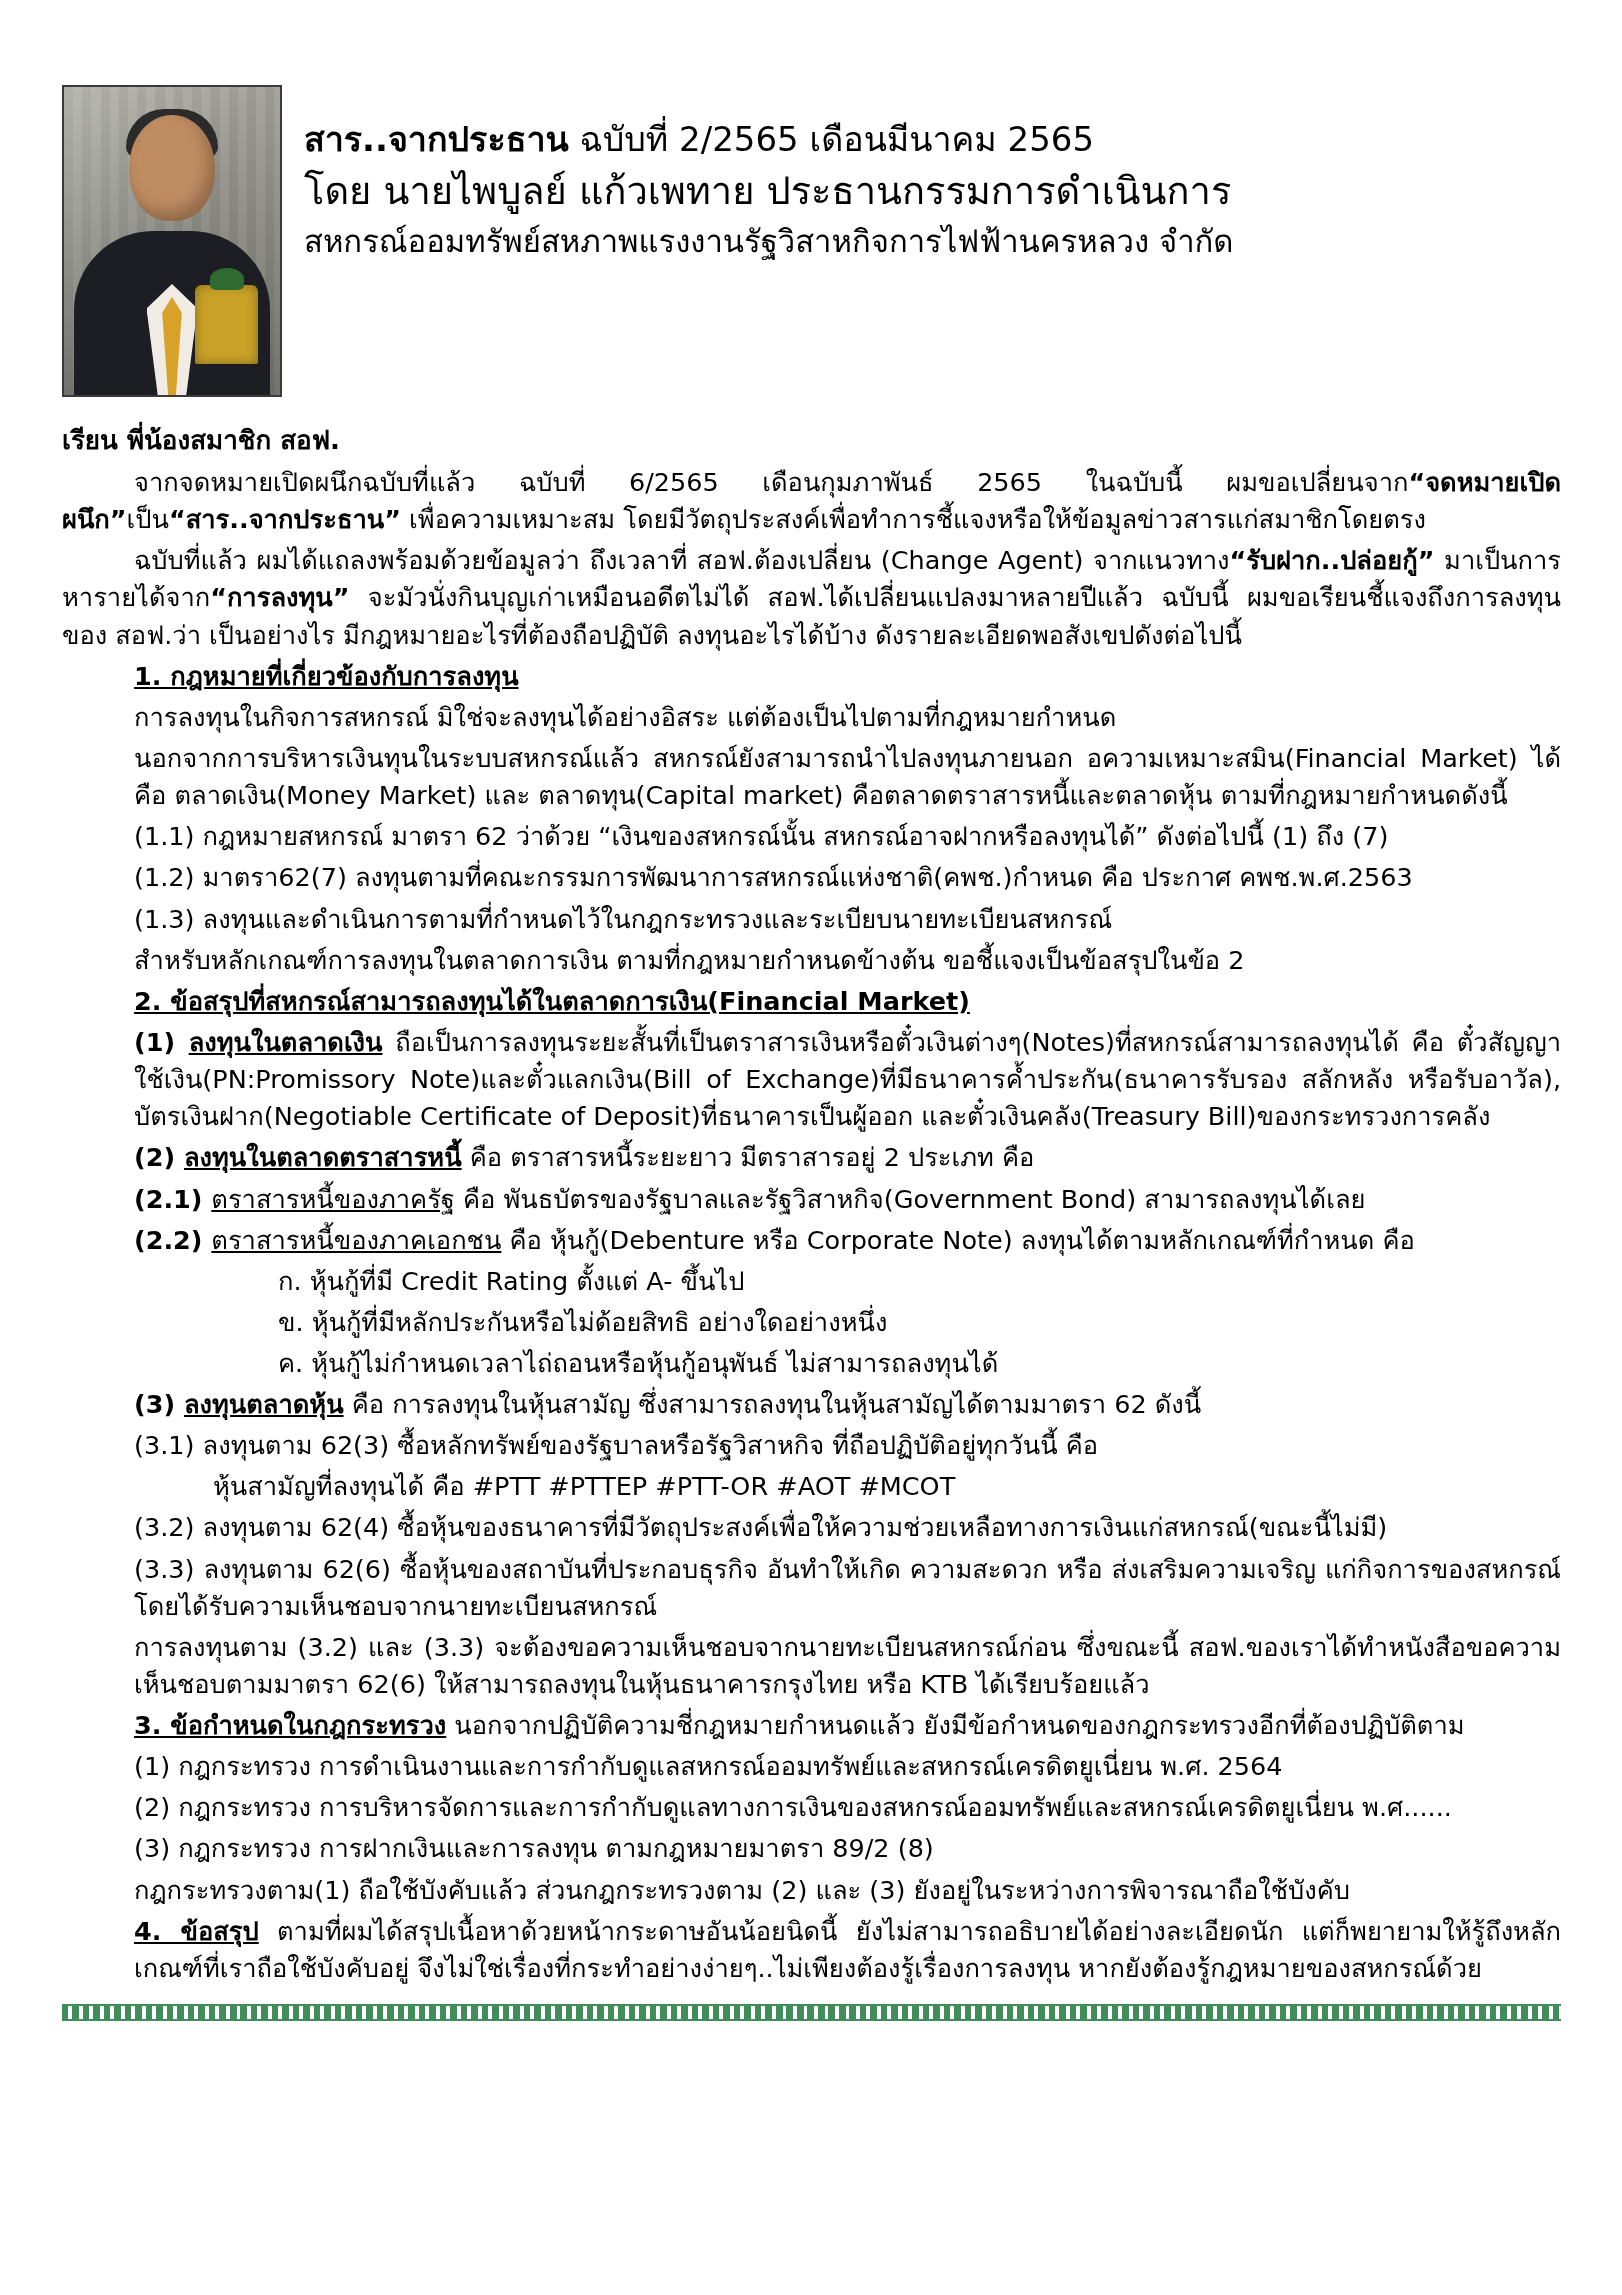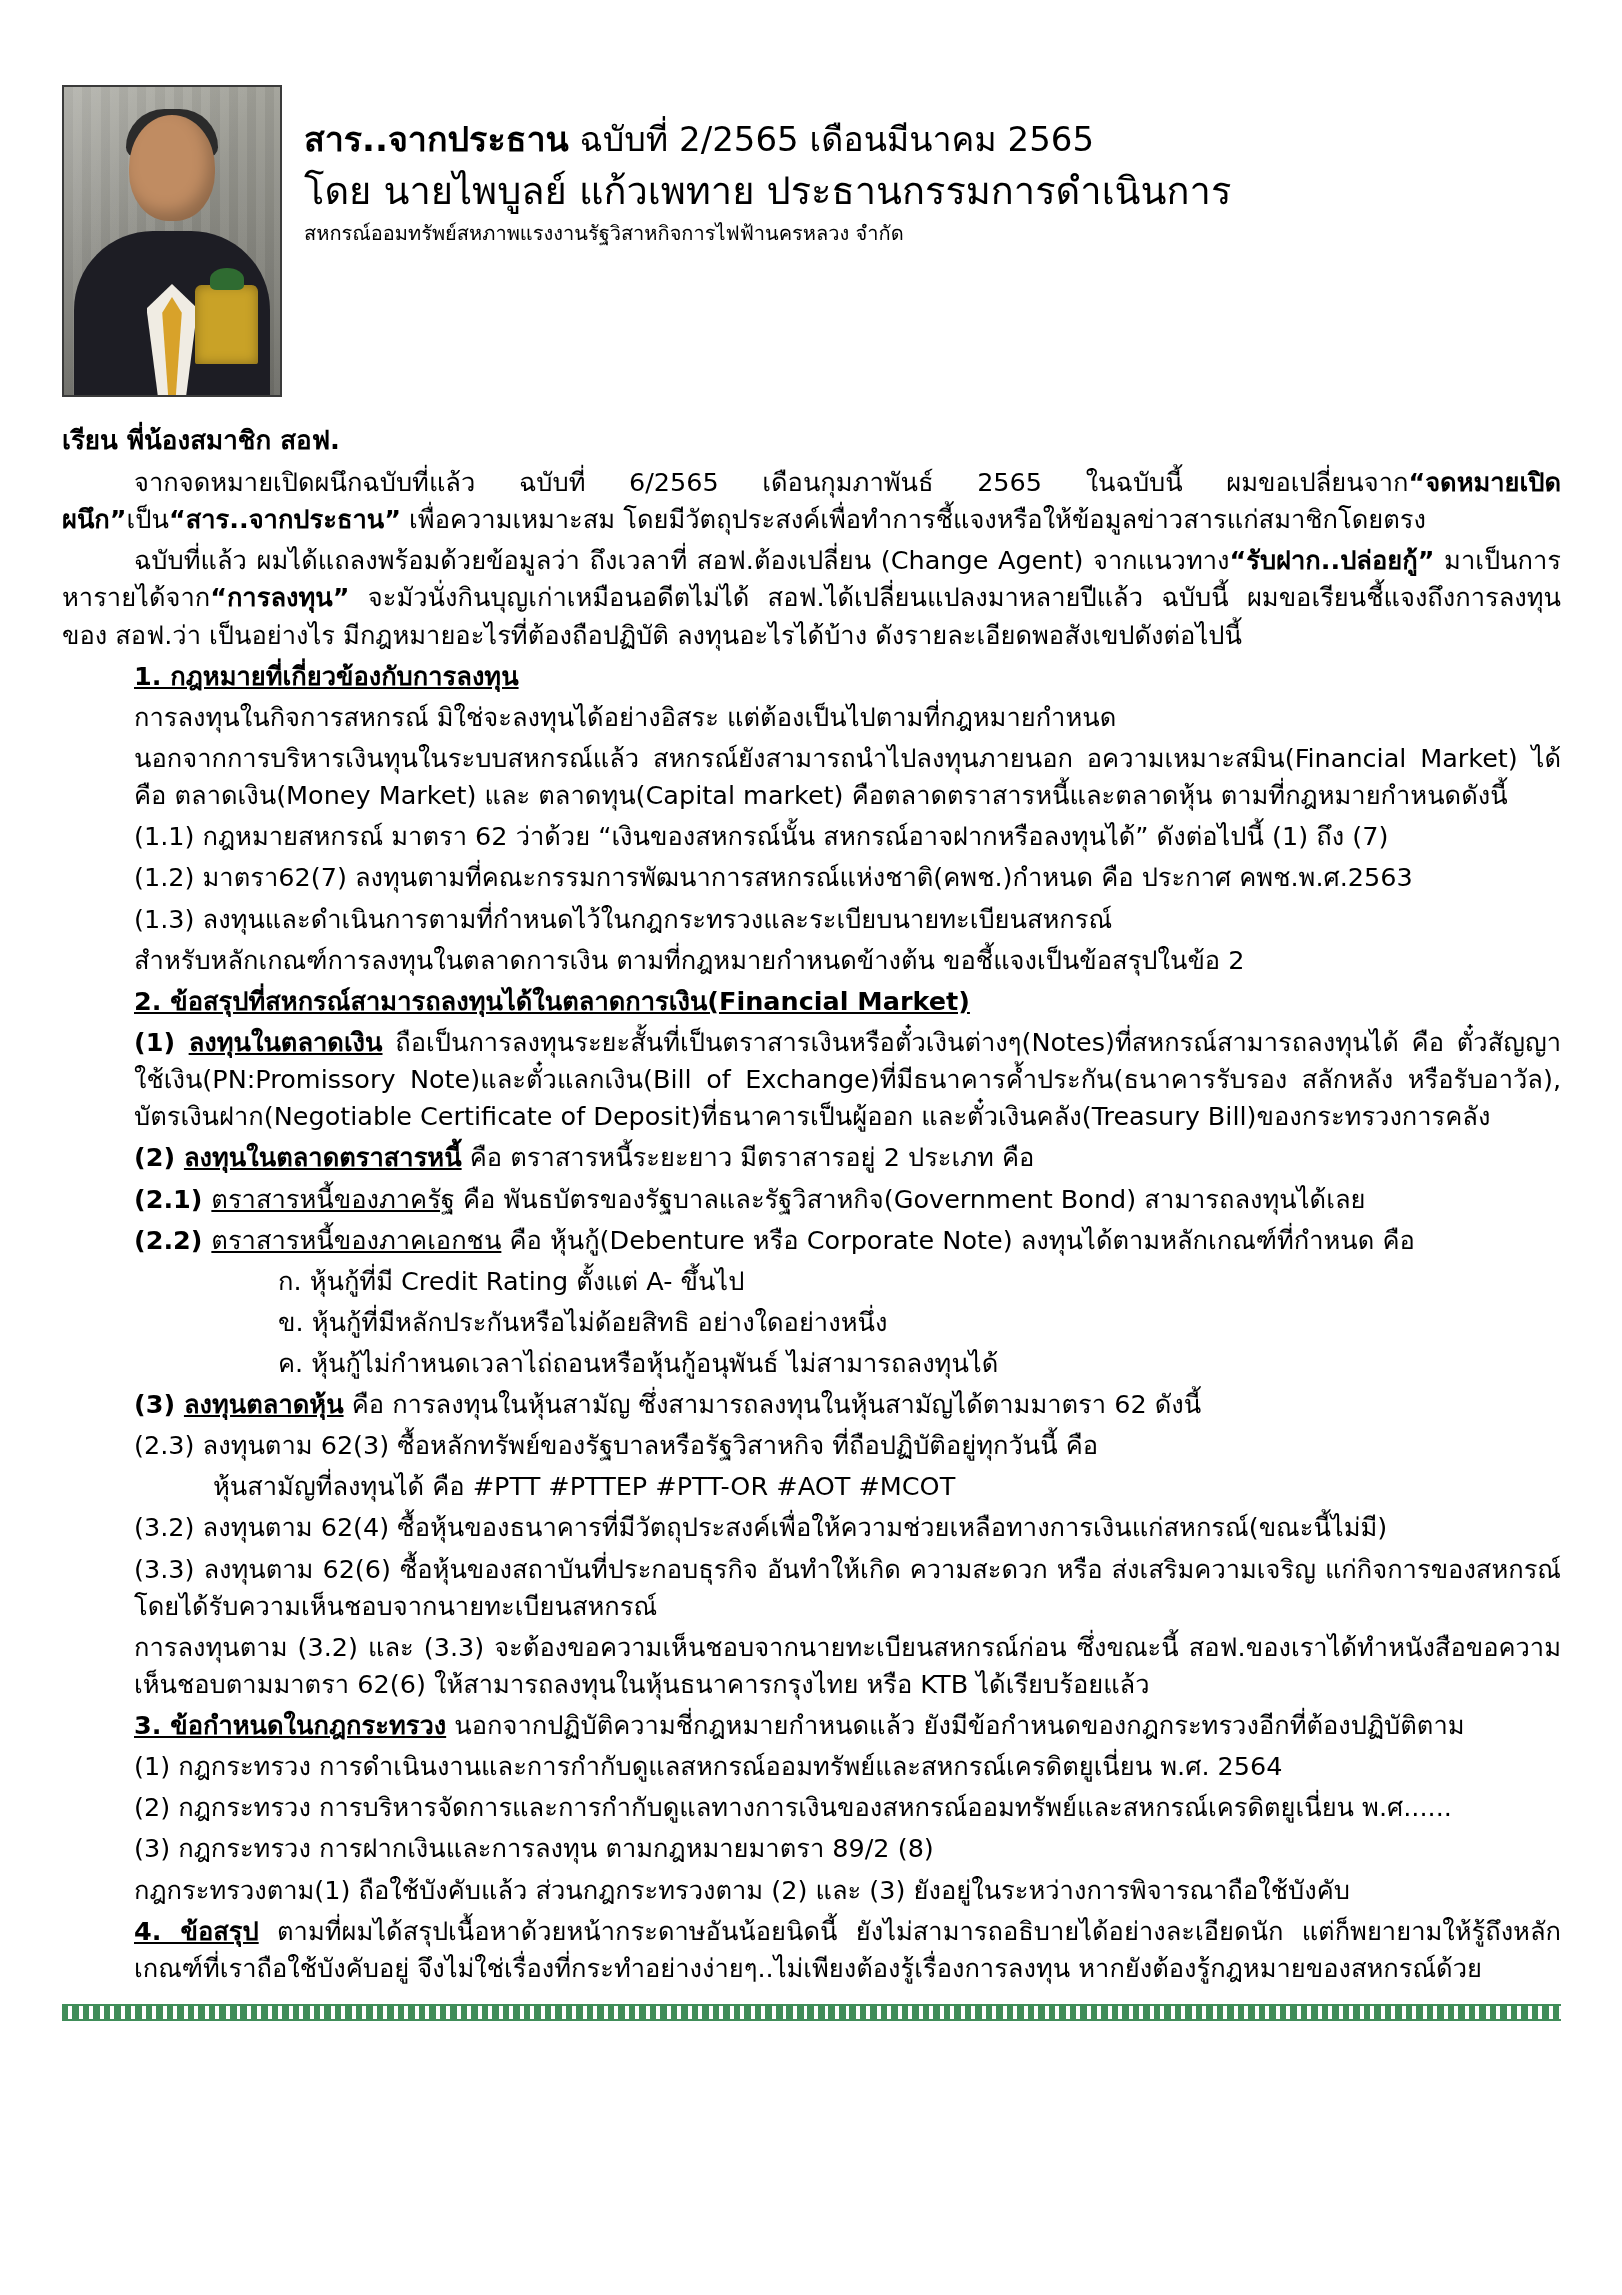--- a/index.html
+++ b/index.html
@@ -121,21 +121,21 @@
     padding-top: 30px;
   }
   .titleblock .line {
     font-size: 38px;
     line-height: 1.45;
     color: #000;
     white-space: nowrap;
   }
   .titleblock .line b { font-weight: bold; }
   .titleblock .line.l1 { font-size: 34px; }
-  .titleblock .line.l3 { font-size: 20px; }
+  .titleblock .line.l3 { font-size: 31px; }
 
   
   .salutation {
     font-size: 26px;
     font-weight: bold;
     margin-top: 22px;
   }
   p {
     font-size: 25.5px;
     line-height: 1.46;
@@ -227,21 +227,21 @@
     </p>
 
     <p class="ind-deeper">ก. หุ้นกู้ที่มี Credit Rating ตั้งแต่ A- ขึ้นไป</p>
     <p class="ind-deeper">ข. หุ้นกู้ที่มีหลักประกันหรือไม่ด้อยสิทธิ อย่างใดอย่างหนึ่ง</p>
     <p class="ind-deeper">ค. หุ้นกู้ไม่กำหนดเวลาไถ่ถอนหรือหุ้นกู้อนุพันธ์ ไม่สามารถลงทุนได้</p>
 
     <p class="ind-body">
       <b>(3) </b><b><u>ลงทุนตลาดหุ้น</u></b><span> คือ การลงทุนในหุ้นสามัญ ซึ่งสามารถลงทุนในหุ้นสามัญได้ตามมาตรา 62 ดังนี้</span>
     </p>
 
-    <p class="ind-body">(2.3) ลงทุนตาม 62(3) ซื้อหลักทรัพย์ของรัฐบาลหรือรัฐวิสาหกิจ ที่ถือปฏิบัติอยู่ทุกวันนี้ คือ</p>
+    <p class="ind-body">(3.1) ลงทุนตาม 62(3) ซื้อหลักทรัพย์ของรัฐบาลหรือรัฐวิสาหกิจ ที่ถือปฏิบัติอยู่ทุกวันนี้ คือ</p>
     <p class="ind-deep">หุ้นสามัญที่ลงทุนได้ คือ #PTT  #PTTEP  #PTT-OR  #AOT  #MCOT</p>
     <p class="ind-body">(3.2) ลงทุนตาม 62(4) ซื้อหุ้นของธนาคารที่มีวัตถุประสงค์เพื่อให้ความช่วยเหลือทางการเงินแก่สหกรณ์(ขณะนี้ไม่มี)</p>
     <p class="ind-body">(3.3) ลงทุนตาม 62(6) ซื้อหุ้นของสถาบันที่ประกอบธุรกิจ อันทำให้เกิด ความสะดวก หรือ ส่งเสริมความเจริญ แก่กิจการของสหกรณ์ โดยได้รับความเห็นชอบจากนายทะเบียนสหกรณ์</p>
     <p class="ind-body">การลงทุนตาม (3.2) และ (3.3) จะต้องขอความเห็นชอบจากนายทะเบียนสหกรณ์ก่อน ซึ่งขณะนี้ สอฟ.ของเราได้ทำหนังสือขอความเห็นชอบตามมาตรา 62(6) ให้สามารถลงทุนในหุ้นธนาคารกรุงไทย หรือ KTB ได้เรียบร้อยแล้ว</p>
 
     <p class="ind-head">
       <span class="bu">3. ข้อกำหนดในกฎกระทรวง</span><span>   นอกจากปฏิบัติความชี่กฎหมายกำหนดแล้ว ยังมีข้อกำหนดของกฎกระทรวงอีกที่ต้องปฏิบัติตาม</span>
     </p>
 
     <p class="ind-body">(1) กฎกระทรวง การดำเนินงานและการกำกับดูแลสหกรณ์ออมทรัพย์และสหกรณ์เครดิตยูเนี่ยน พ.ศ. 2564</p>

